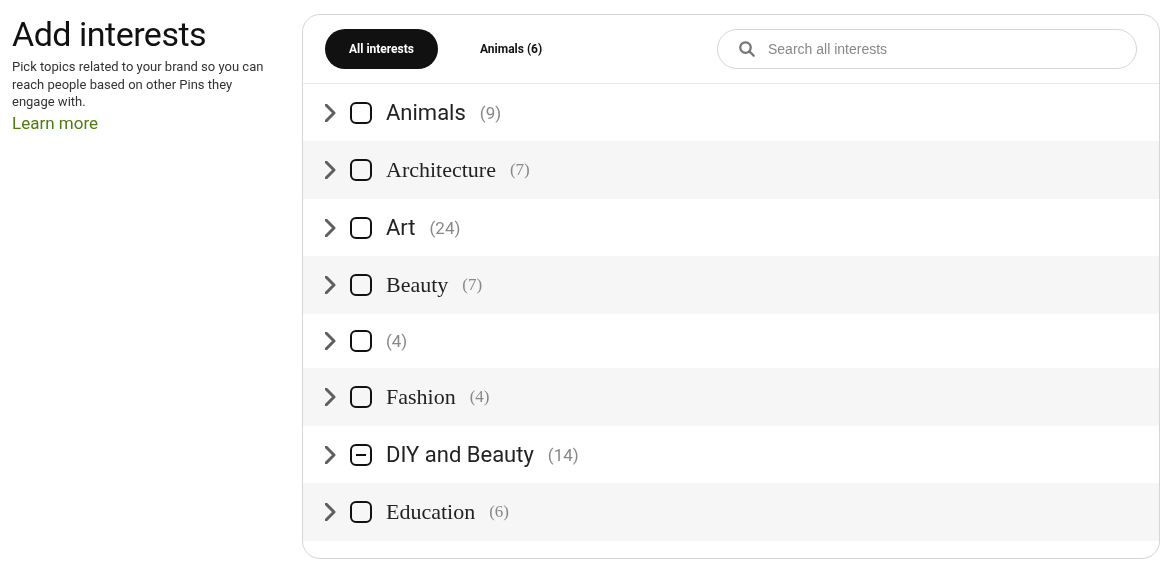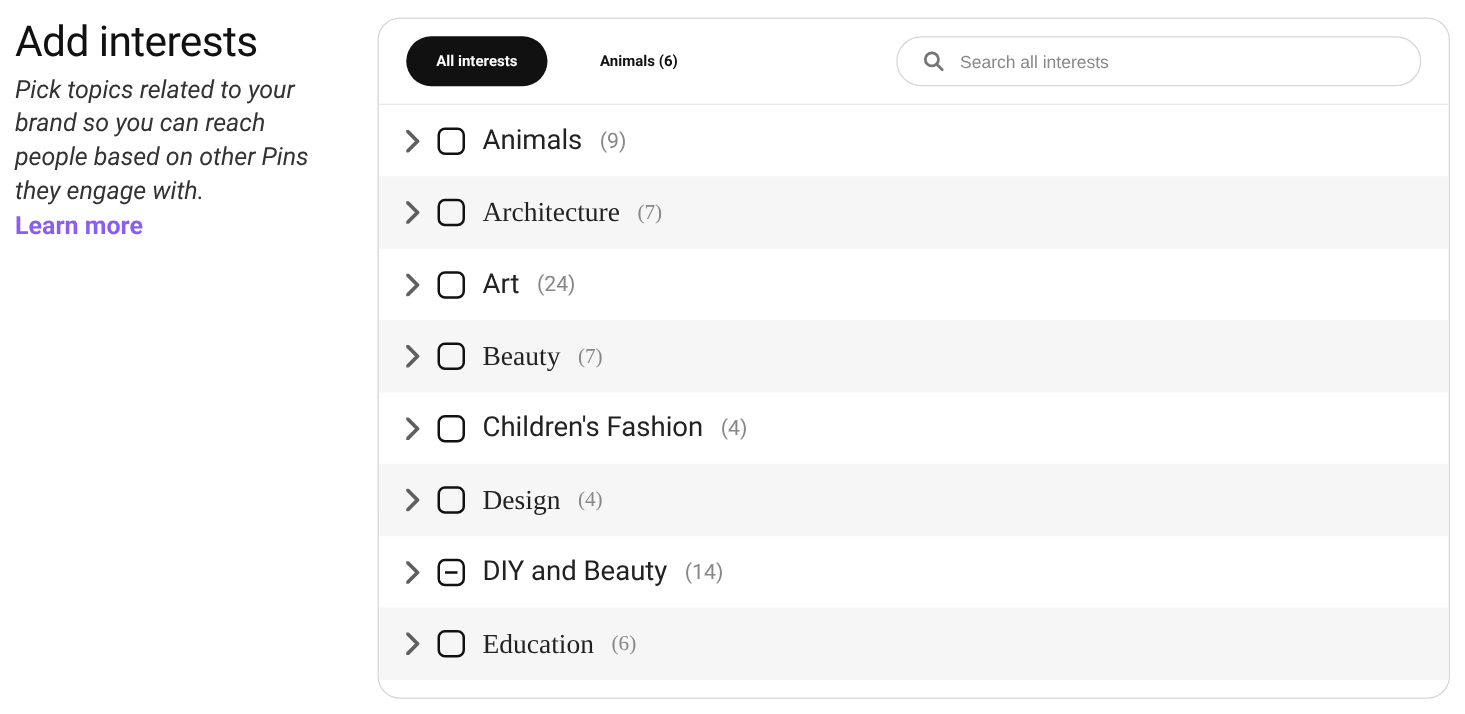--- a/index.html
+++ b/index.html
@@ -25,31 +25,30 @@
       width: 260px;
       flex-shrink: 0;
     }
     .sidebar h1 {
       font-size: 34px;
       font-weight: 400;
       letter-spacing: -0.5px;
       margin-bottom: 4px;
     }
     .sidebar p {
-      font-size: 20px;
+      font-size: 13px;
       line-height: 1.35;
       color: #333333;
-      font-style: italic;
     }
     .sidebar .learn-more {
       display: block;
       margin-top: 2px;
-      font-size: 20px;
-      font-weight: 700;
-      color: #8b5cf6;
+      font-size: 17px;
+      font-weight: 400;
+      color: #4d7c0f;
       text-decoration: none;
       cursor: pointer;
     }
     
     .panel {
       flex: 1;
       border: 1px solid #d6d6d6;
       border-radius: 18px;
       overflow: hidden;
       height: 545px;
@@ -216,30 +215,29 @@
         <div class="checkbox"></div>
         <span class="row-label">Beauty</span>
         <span class="row-count">(7)</span>
       </div>
 
       <div class="row">
         <svg class="chevron" viewBox="0 0 11 18">
             <path d="M1 1 L9 9 L1 17" stroke="#5f5f5f" stroke-width="3" fill="none" stroke-linecap="round" stroke-linejoin="round"></path>
           </svg>
         <div class="checkbox"></div>
-        <span class="row-label">Children's Fashion</span>
         <span class="row-count">(4)</span>
       </div>
 
       <div class="row alt">
         <svg class="chevron" viewBox="0 0 11 18">
             <path d="M1 1 L9 9 L1 17" stroke="#5f5f5f" stroke-width="3" fill="none" stroke-linecap="round" stroke-linejoin="round"></path>
           </svg>
         <div class="checkbox"></div>
-        <span class="row-label">Design</span>
+        <span class="row-label">Fashion</span>
         <span class="row-count">(4)</span>
       </div>
 
       <div class="row">
         <svg class="chevron" viewBox="0 0 11 18">
             <path d="M1 1 L9 9 L1 17" stroke="#5f5f5f" stroke-width="3" fill="none" stroke-linecap="round" stroke-linejoin="round"></path>
           </svg>
         <div class="checkbox indeterminate"></div>
         <span class="row-label">DIY and Beauty</span>
         <span class="row-count">(14)</span>

